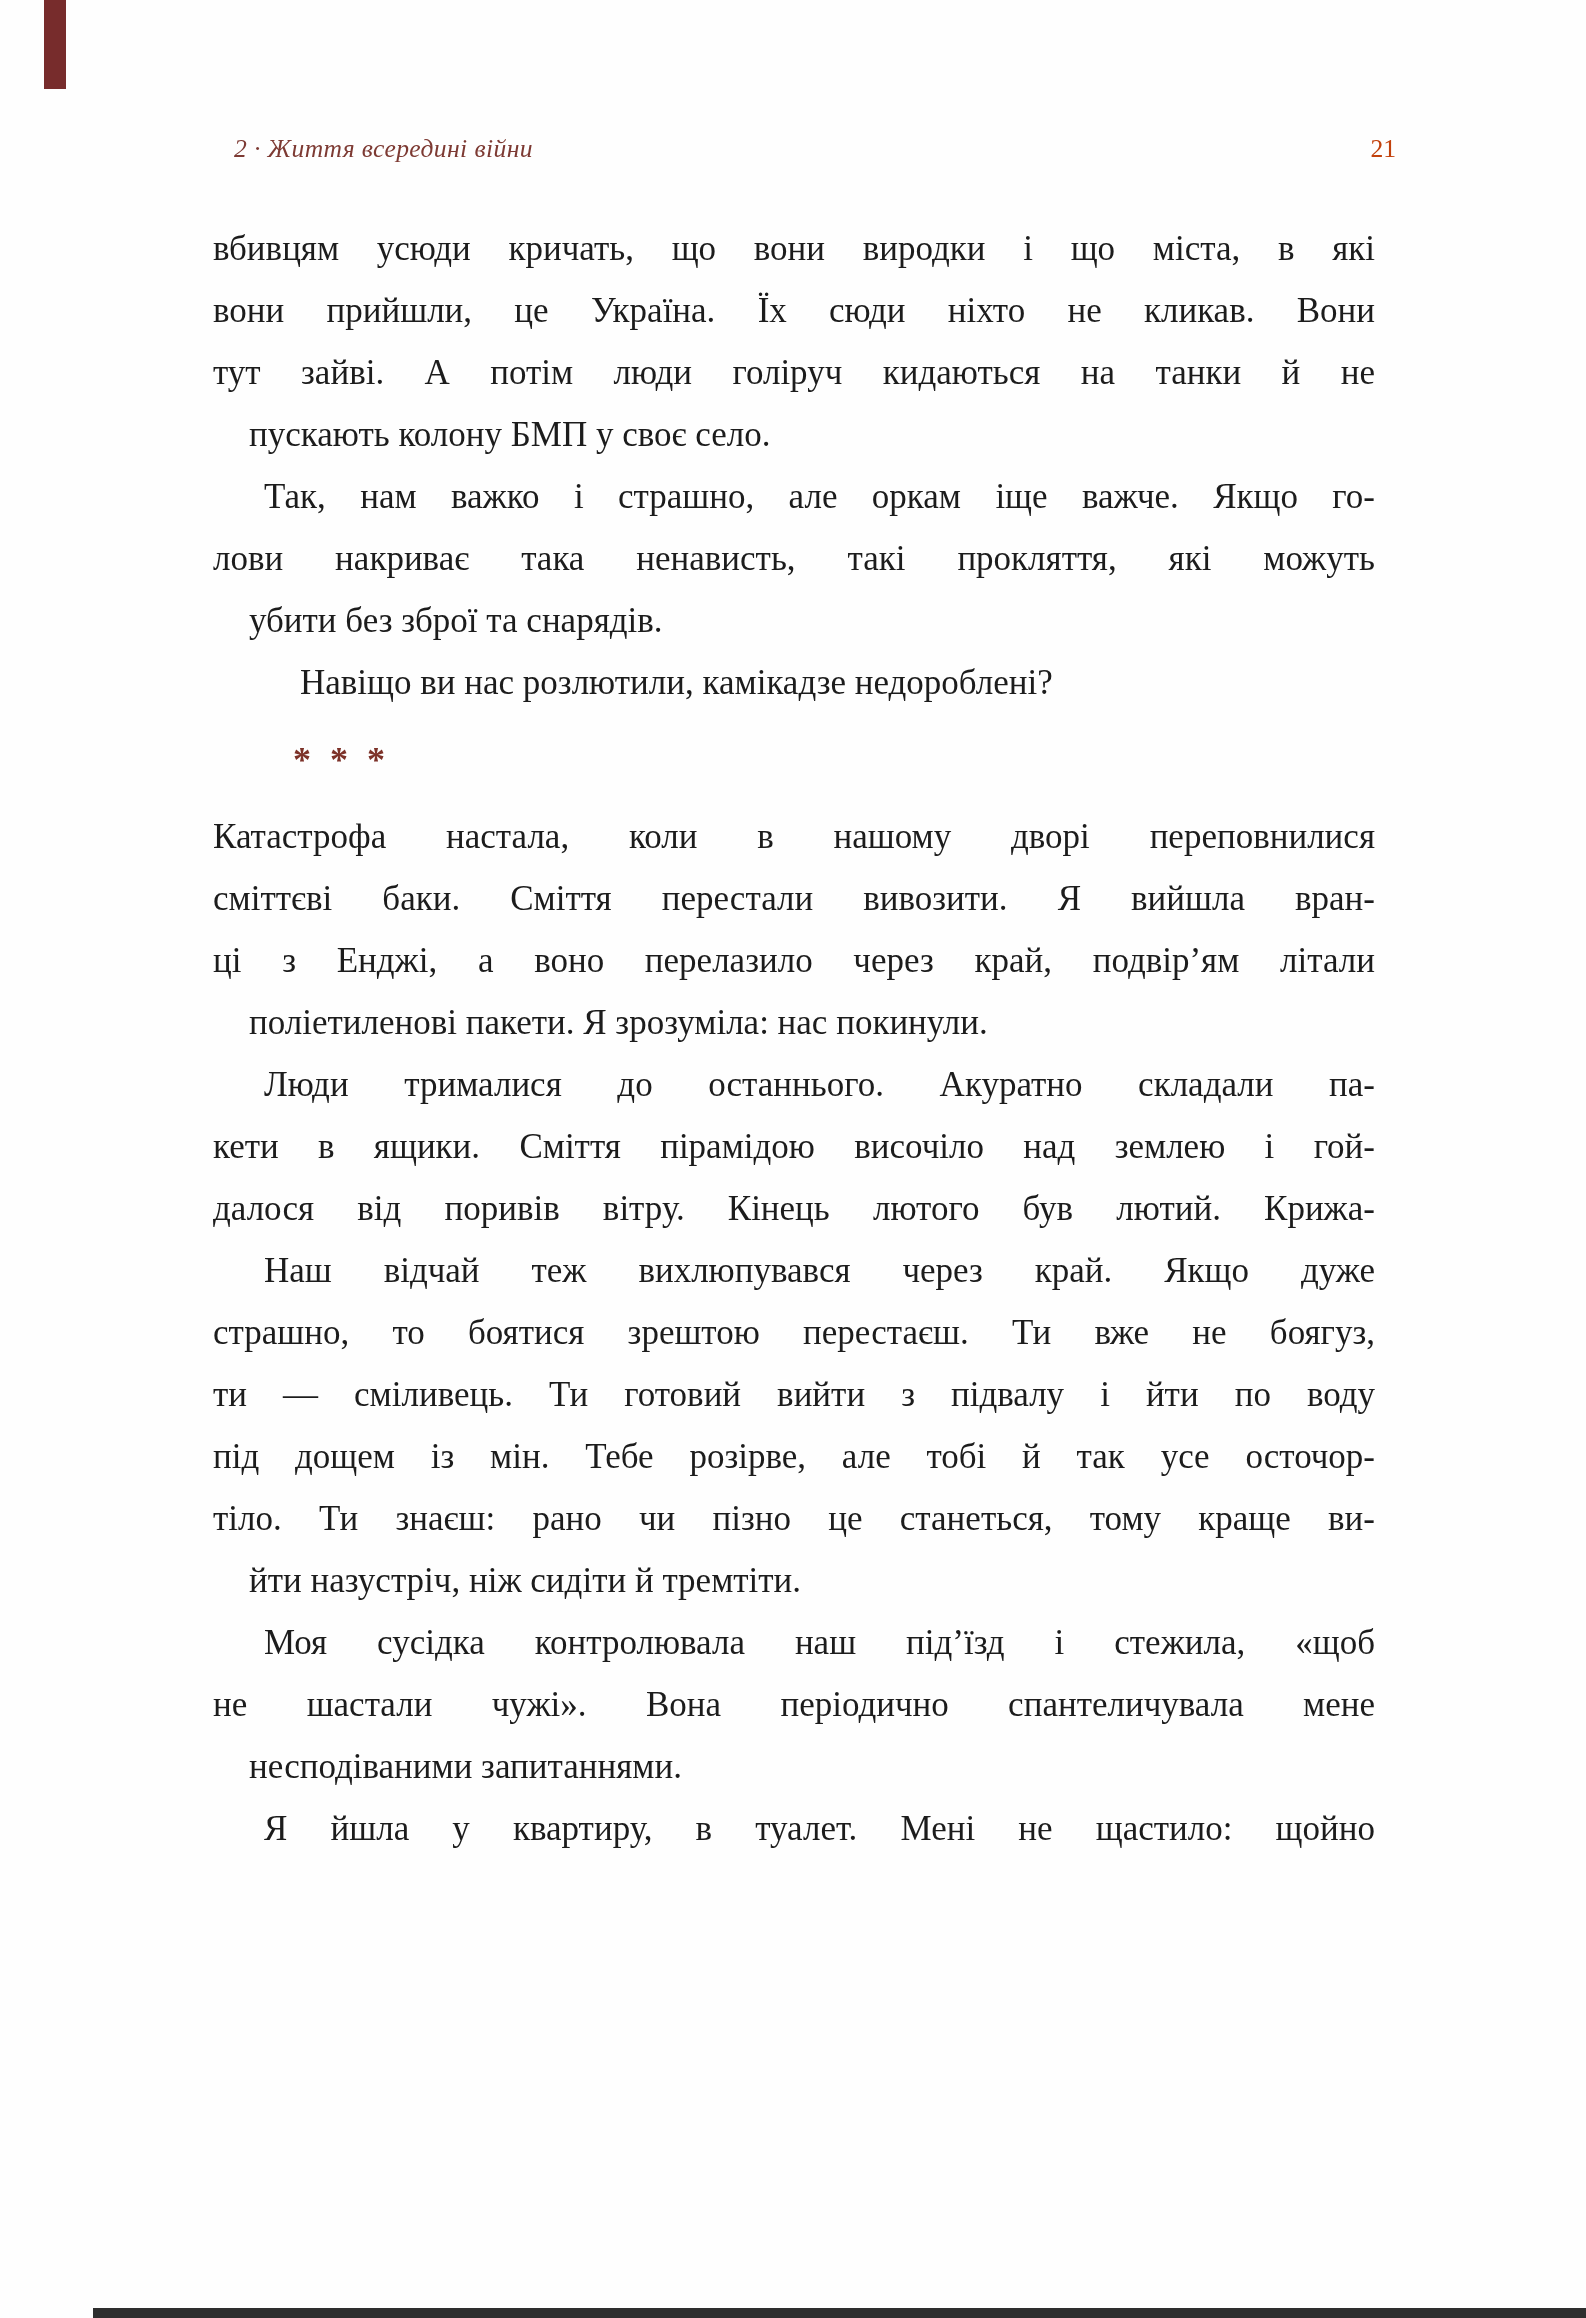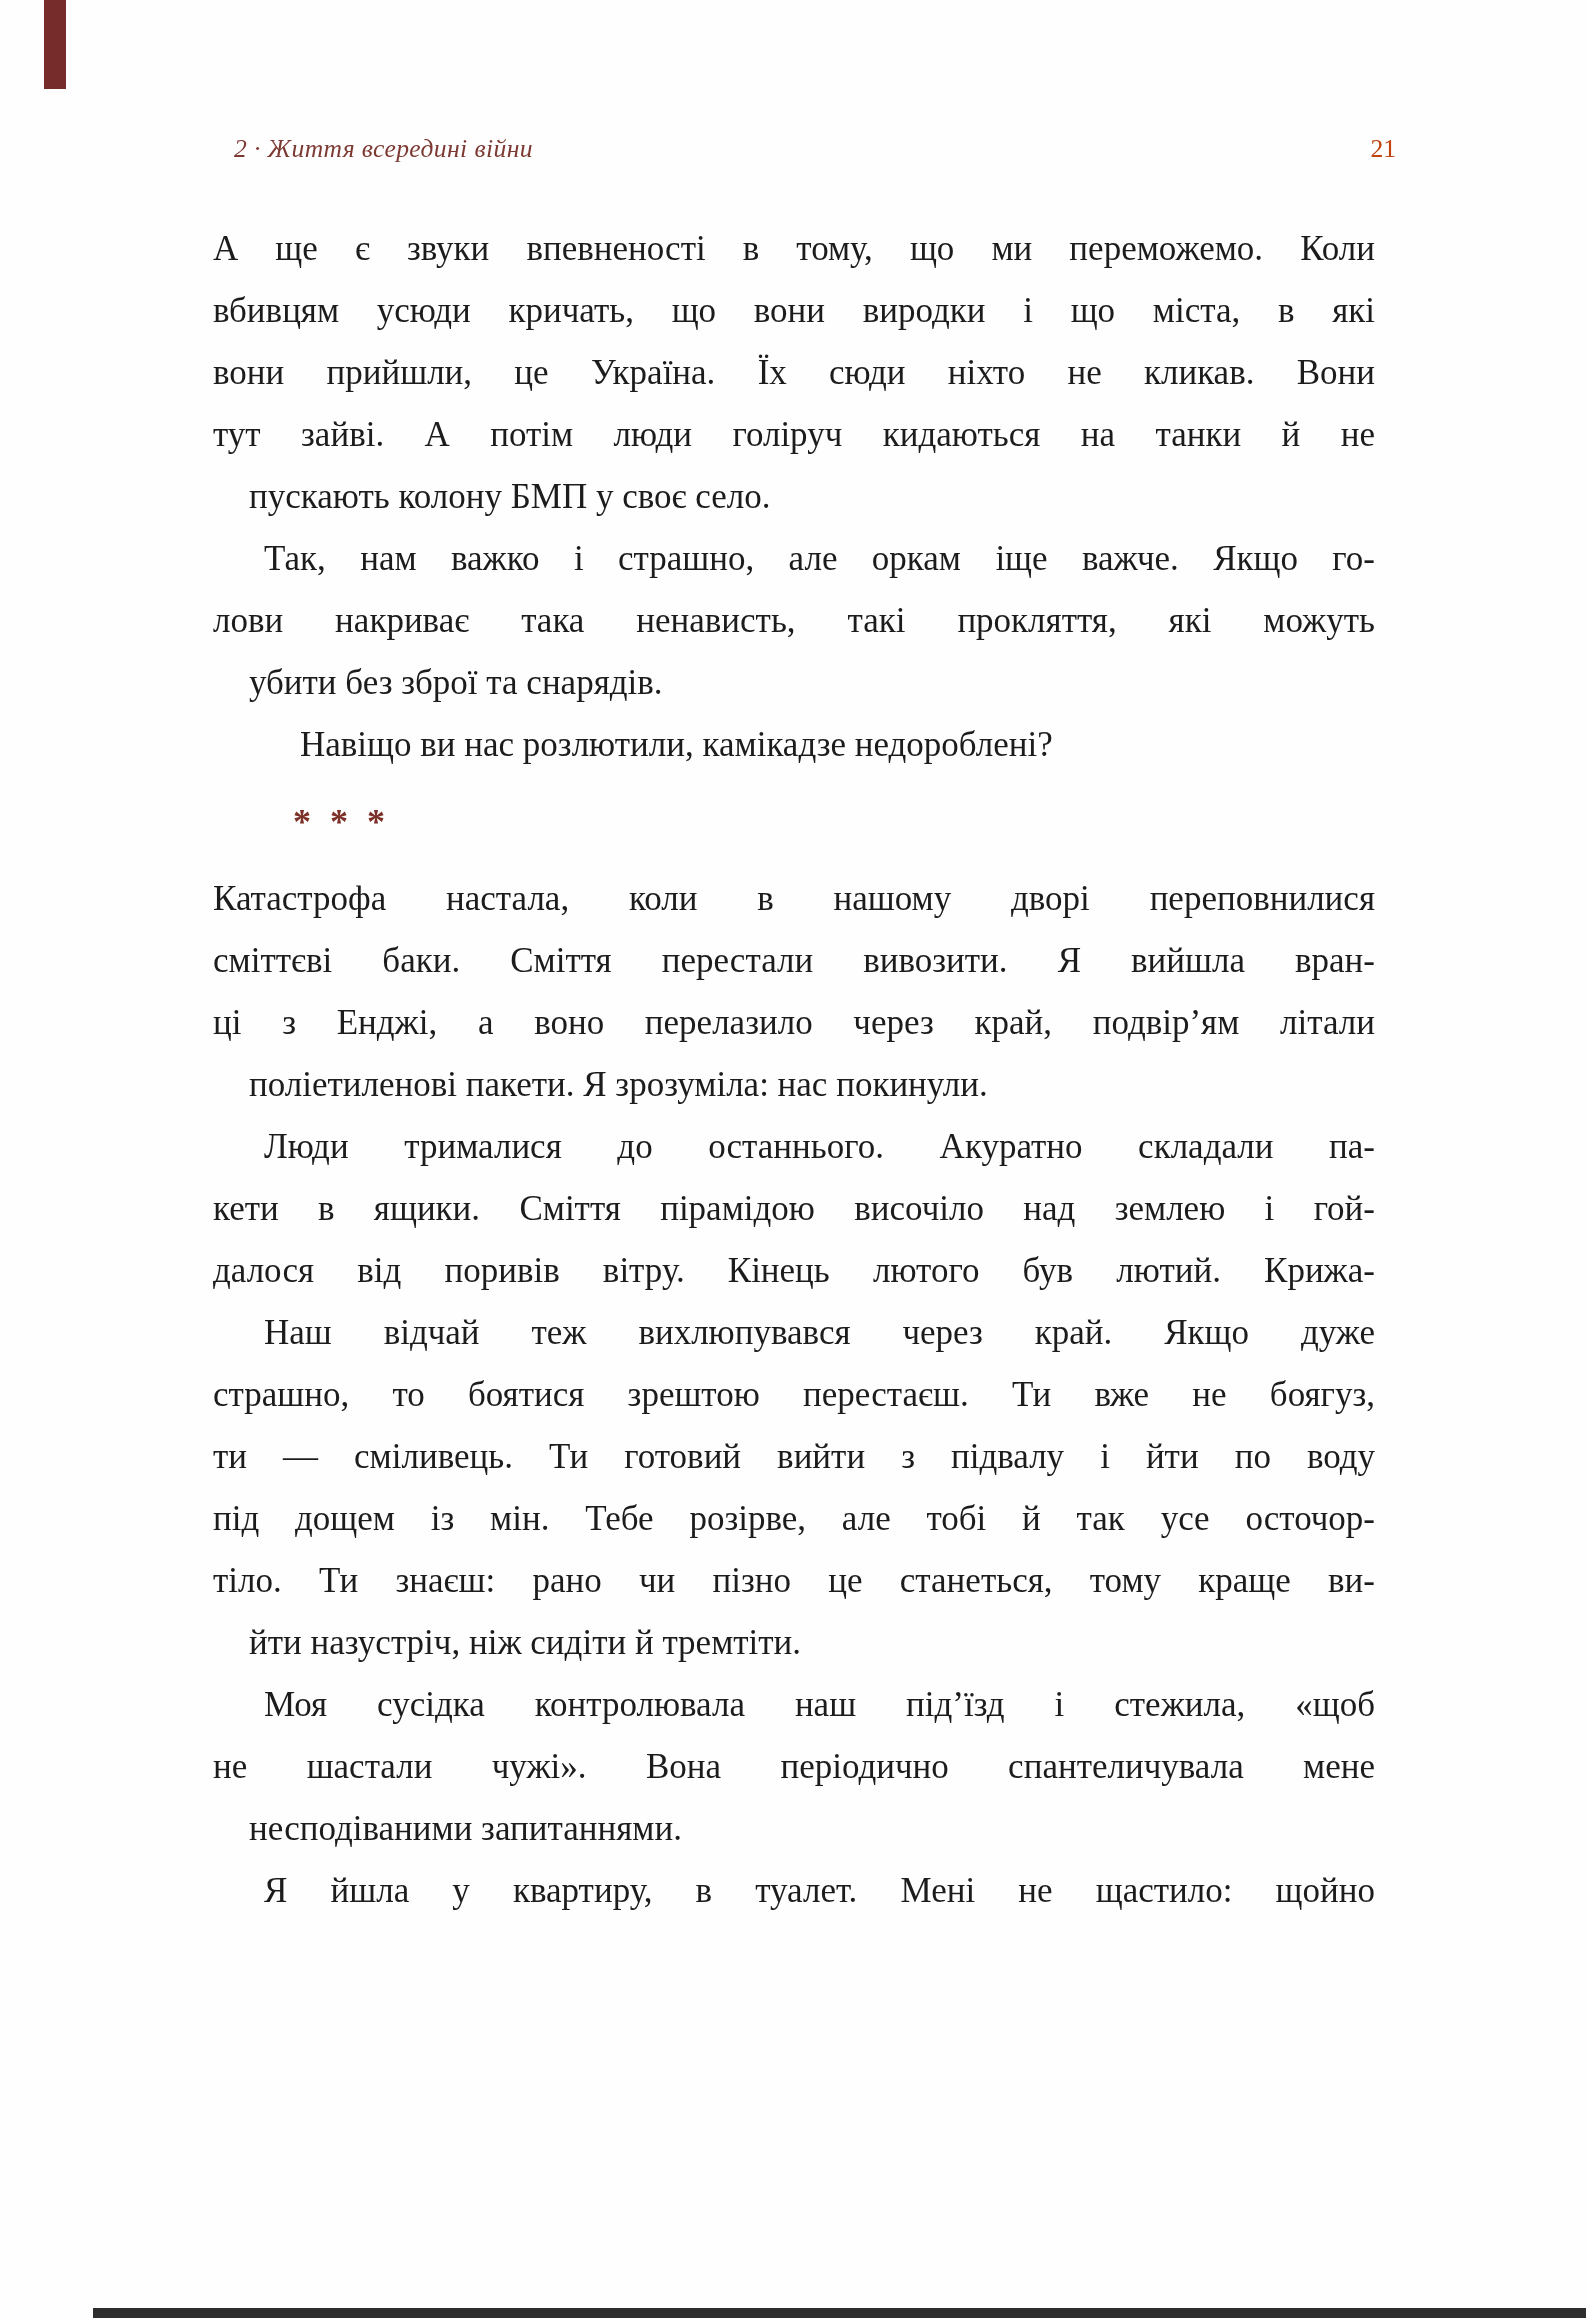--- a/index.html
+++ b/index.html
@@ -86,21 +86,20 @@
 
   <div class="bookmark-ribbon" style="background: rgb(119, 44, 44);"></div>
 
   <div class="running-header">
     <span class="chapter-title" style="color: rgb(125, 58, 51);">2 · Життя всередині війни</span>
     <span class="page-number">21</span>
   </div>
 
   <div class="text-block" style="color: rgb(28, 28, 28);">
       <div>
-        <div class="text-line">А ще є звуки впевненості в тому, що ми переможемо. Коли</div>
         <div class="text-line">вбивцям усюди кричать, що вони виродки і що міста, в які</div>
         <div class="text-line">вони прийшли, це Україна. Їх сюди ніхто не кликав. Вони</div>
         <div class="text-line">тут зайві. А потім люди голіруч кидаються на танки й не</div>
         <div class="text-line lastline">пускають колону БМП у своє село.</div>
       </div>
       <div>
         <div class="text-line indent">Так, нам важко і страшно, але оркам іще важче. Якщо го-</div>
         <div class="text-line">лови накриває така ненависть, такі прокляття, які можуть</div>
         <div class="text-line lastline">убити без зброї та снарядів.</div>
       </div>

